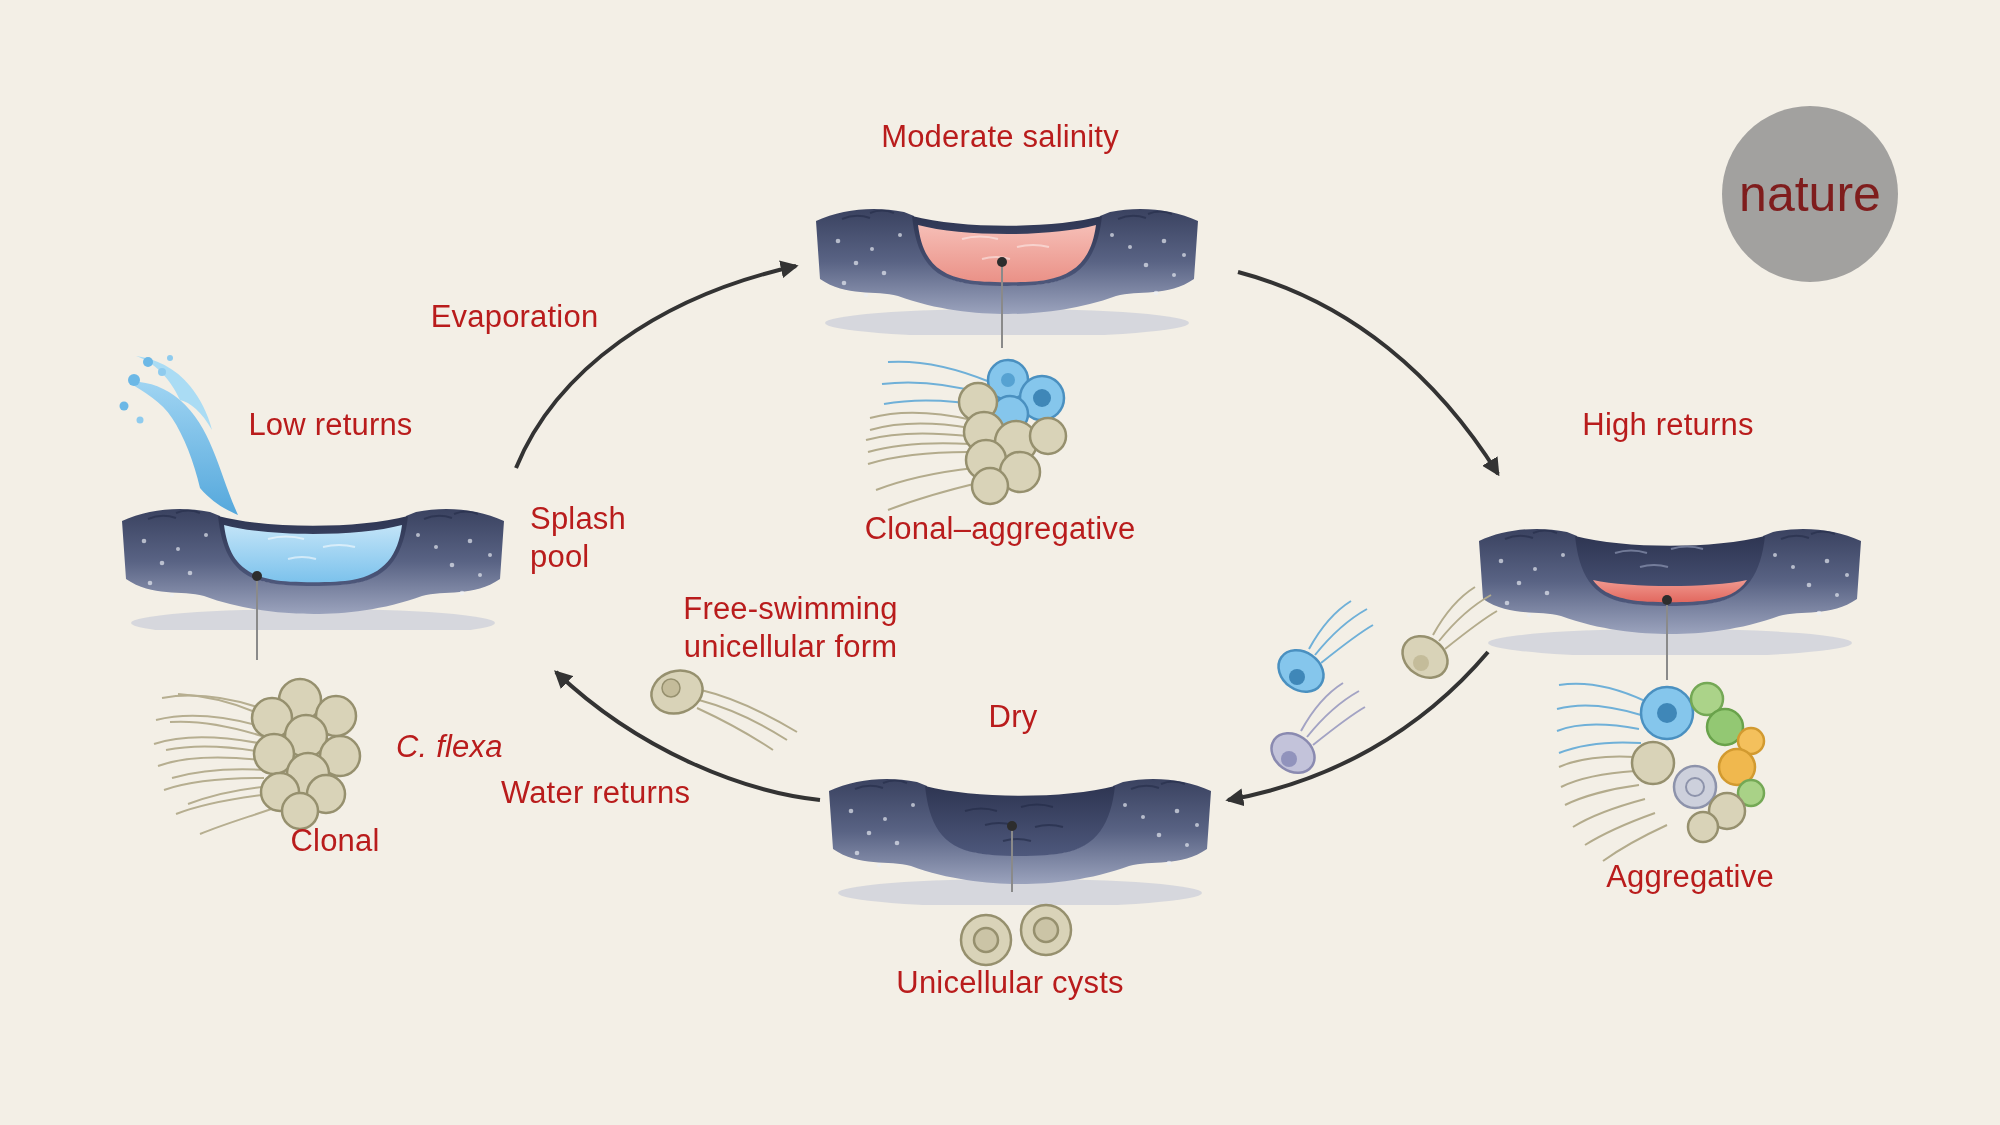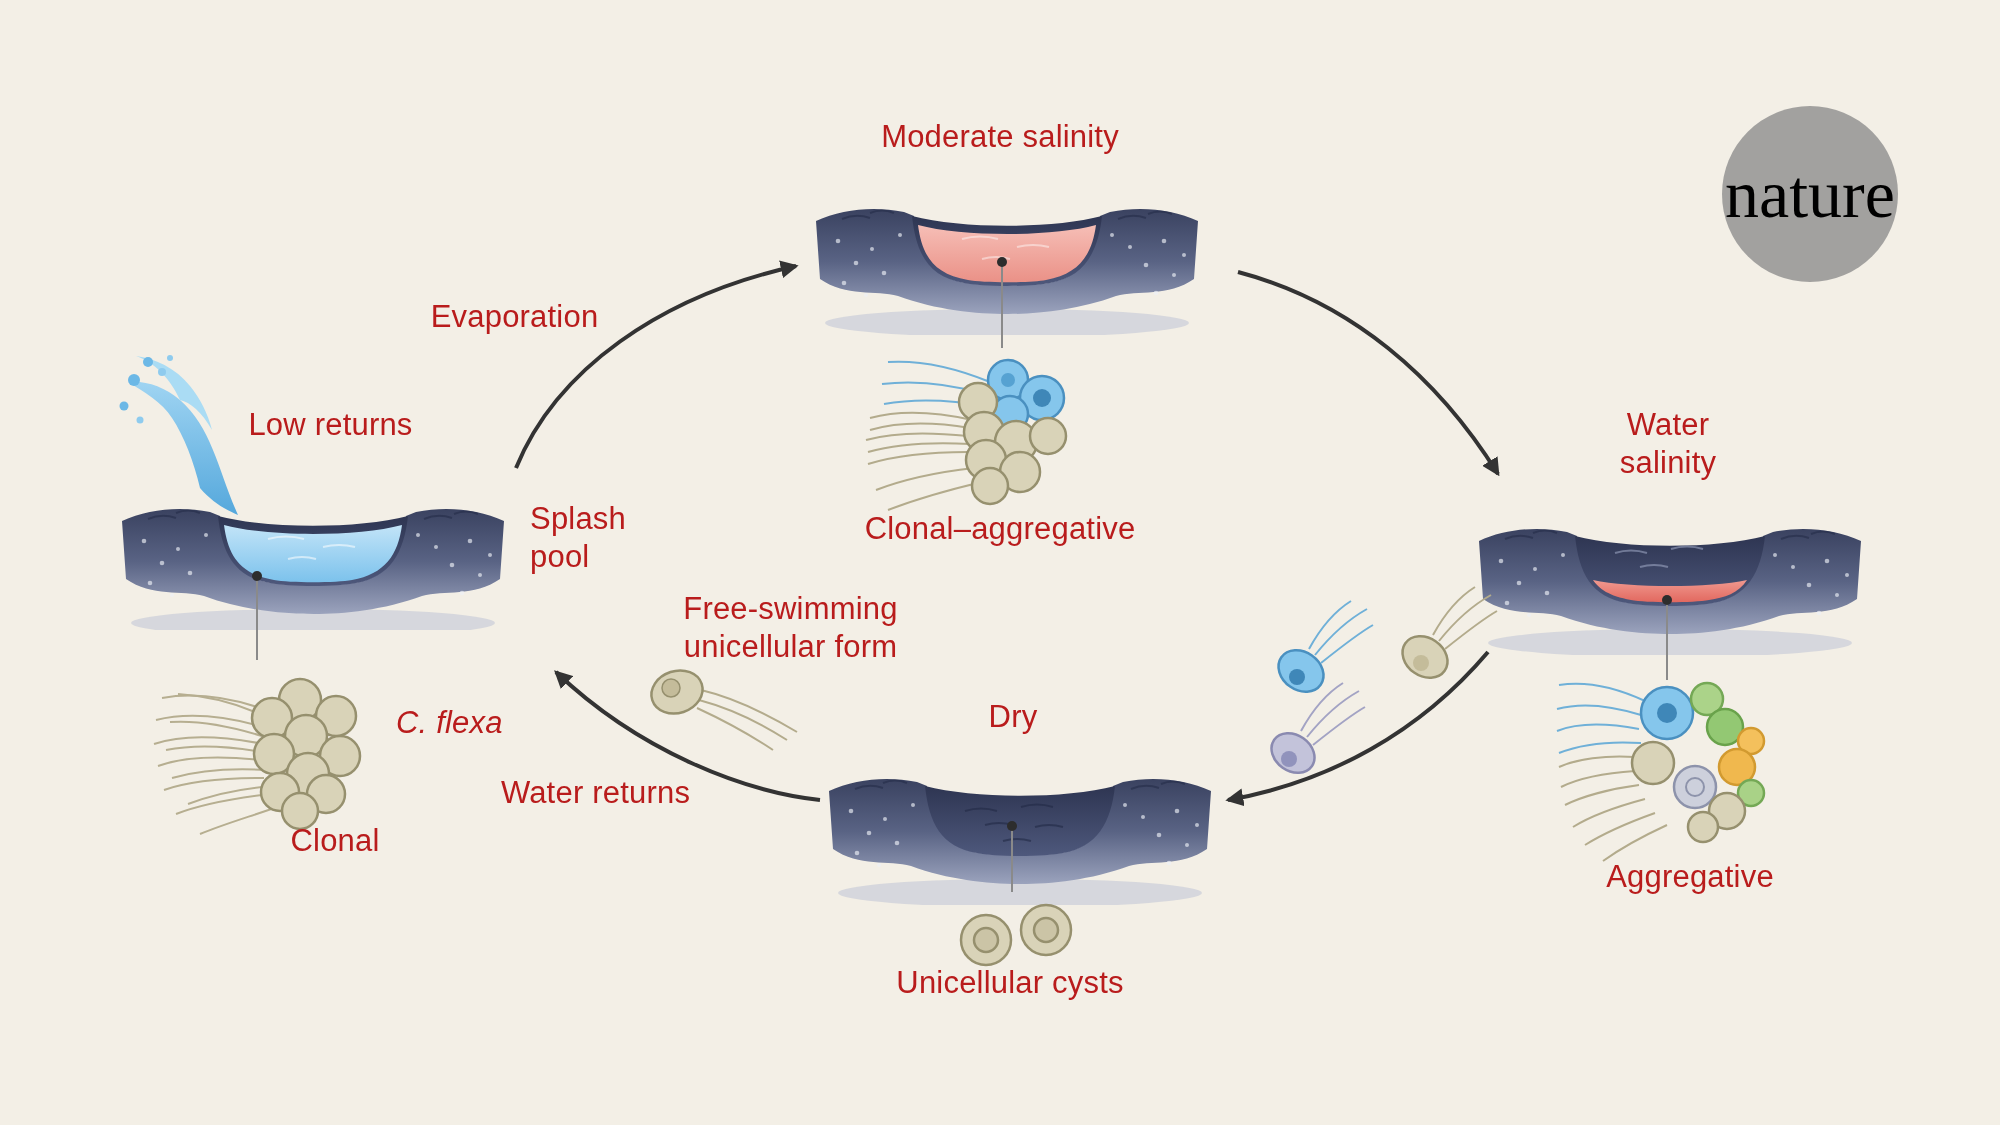--- a/index.html
+++ b/index.html
@@ -8,27 +8,27 @@
     position:relative; width:2000px; height:1125px;
     background:#f3efe6; overflow:hidden;
     font-family:"Liberation Sans", sans-serif;
   }
   .abs { position:absolute; display:block; }
   .lbl {
     position:absolute; font-size:31px; line-height:1.24;
     color:#b91c1c; text-align:center; letter-spacing:0.2px;
   }
   .left-align { text-align:left; }
-  .italic { font-style:italic; }
+  .italic { font-style:italic;margin-top:24px; }
   .logo {
     position:absolute; left:1722px; top:106px; width:176px; height:176px;
     border-radius:50%; background:#a2a19f;
     display:flex; align-items:center; justify-content:center;
   }
-  .logo span { font-family:Liberation Serif, serif; font-size:68px; color:#000000; }
+  .logo span { font-family:Liberation Sans, sans-serif; font-size:50px; color:#7f1d1d; }
 </style>
 </head>
 <body>
 
 <div id="canvas">
 
   <svg width="0" height="0" style="position:absolute" aria-hidden="true">
     <defs>
       <linearGradient id="rockG" x1="0" y1="0" x2="0" y2="1">
         <stop offset="0" stop-color="#3a4260"></stop>
@@ -378,21 +378,21 @@
       <circle cx="1002" cy="262" r="5"></circle>
       <circle cx="1667" cy="600" r="5"></circle>
       <circle cx="1012" cy="826" r="5"></circle>
     </g>
   </svg>
 
   <div class="lbl" style="left:800px;top:118px;width:400px">Moderate salinity</div>
 
   <div class="lbl" style="left:790px;top:510px;width:420px">Clonal–aggregative</div>
 
-  <div class="lbl" style="left:1578px;top:406px;width:180px">Water salinity</div>
+  <div class="lbl" style="left:1578px;top:406px;width:180px">High returns</div>
 
   <div class="lbl" style="left:1555px;top:858px;width:270px">Aggregative</div>
 
   <div class="lbl" style="left:928px;top:698px;width:170px">Dry</div>
 
   <div class="lbl" style="left:805px;top:964px;width:410px">Unicellular cysts</div>
 
   <div class="lbl" style="left:243px;top:406px;width:175px">Low returns</div>
 
   <div class="lbl italic left-align" style="left:396px;top:704px;width:170px">C. flexa</div>

